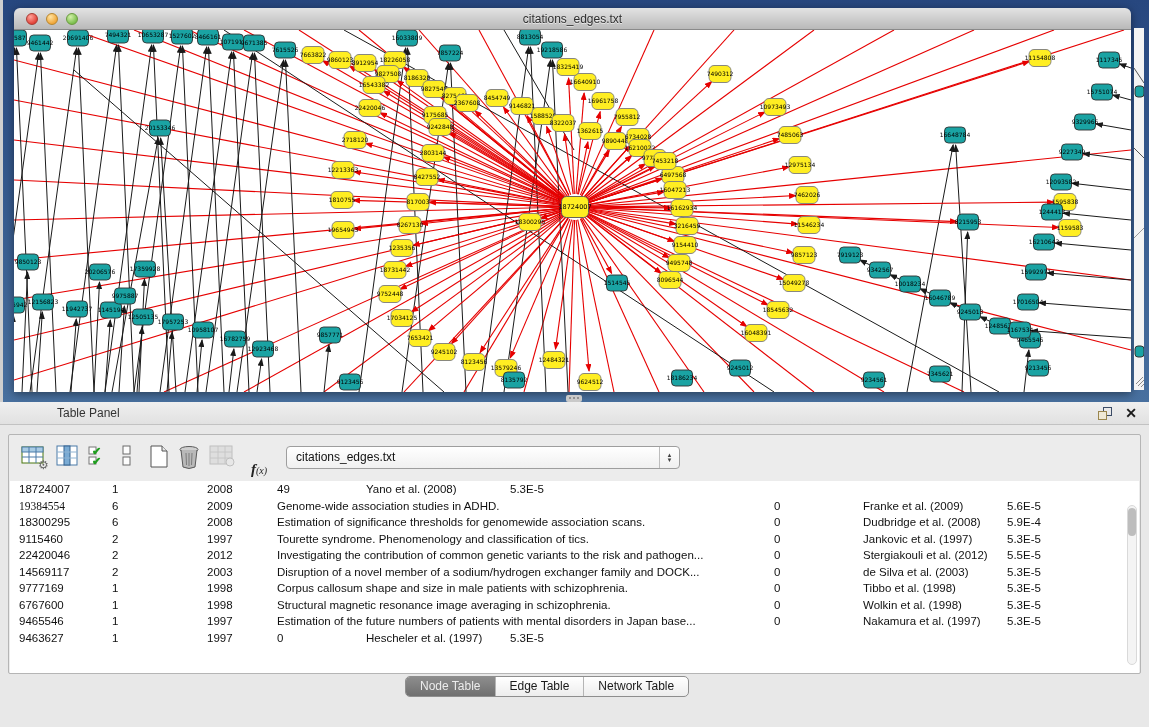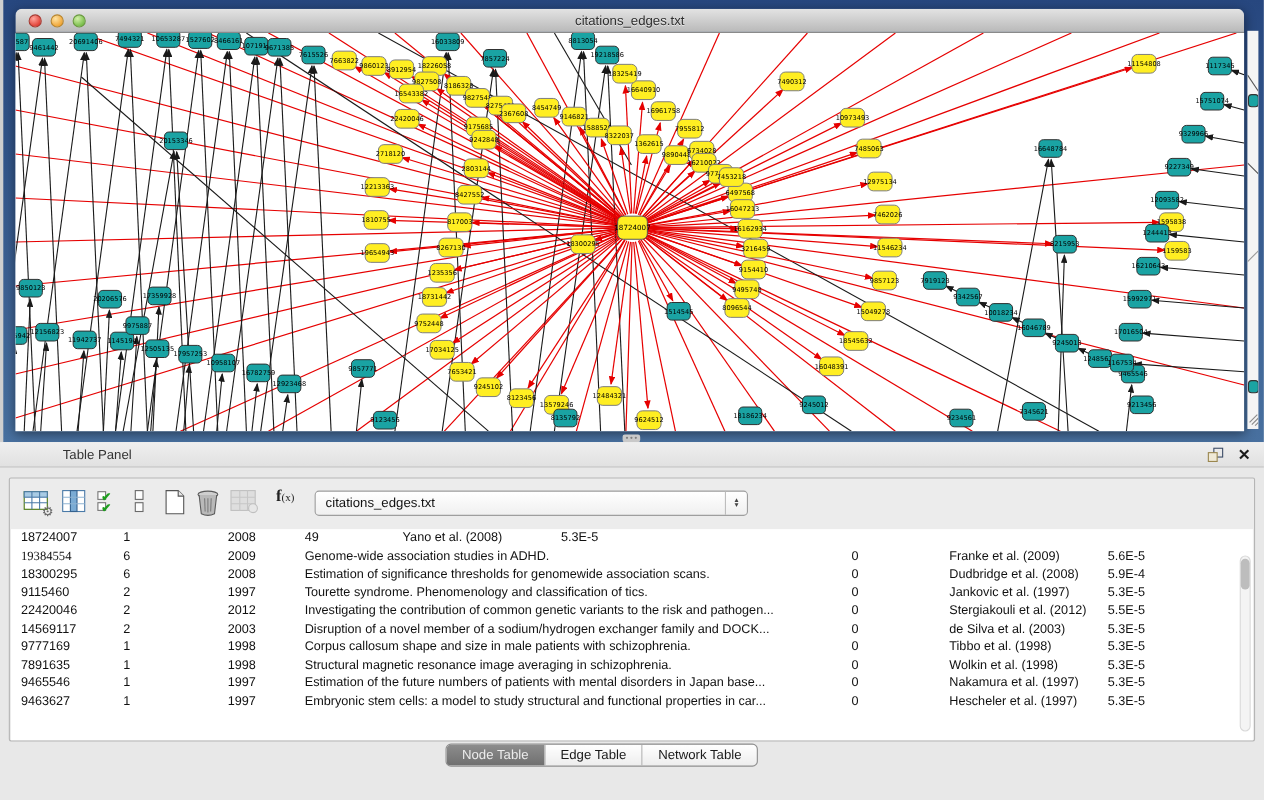--- a/index.html
+++ b/index.html
@@ -36,21 +36,21 @@
   .panel-header { position:relative; height:23px; background:linear-gradient(#efefef,#e1e1e1);
                   border-bottom:1px solid #c2c2c2; }
   .panel-header .ph-title { position:absolute; left:9px; line-height:23px; font-size:12px; color:#333;margin-left:48px; }
   .ph-float { position:absolute; right:36px; top:4px; width:16px; height:15px; cursor:pointer; }
   .ph-close { position:absolute; right:12px; top:2px; font-size:14px; font-weight:bold; color:#1a1a1a; cursor:pointer; line-height:19px;}
 
   .panel-body { position:absolute; left:8px; top:32px; width:1133px; height:240px;
                 border:1px solid #b5b5b5; border-radius:2px; background:#ececec; }
   .toolbar { position:absolute; left:0; top:0; width:100%; height:46px; }
   .tb-btn { position:absolute; top:10px; height:26px; cursor:pointer; }
-  .fx { font-family:"Liberation Serif", serif; font-size:15px; color:#222; top:8px; }
+  .fx { font-family:"Liberation Serif", serif; font-style:italic; font-size:15px; color:#222; top:26px; }
   .fx small { font-size:10px; }
   .dropdown { position:absolute; left:277px; top:11px; width:394px; height:23px;
               background:linear-gradient(#ffffff,#f0f0f0); border:1px solid #9e9e9e; border-radius:4px;
               font-size:12px; color:#111; cursor:pointer; }
   .dropdown .val { position:absolute; left:9px; line-height:21px; }
   .dropdown .step { position:absolute; right:0; top:0; width:20px; height:100%; border-left:1px solid #bdbdbd;
                     display:flex; flex-direction:column; align-items:center; justify-content:center; }
   .dropdown .step b { font-size:6px; line-height:5px; color:#444; }
 
   .tableview { position:absolute; left:1px; top:46px; width:1129px; height:192px; background:#fff; }
@@ -696,42 +696,41 @@
             <div class="trow">
               <div class="td" style="width: 93px;">9777169</div>
               <div class="td" style="width: 95px;">1</div>
               <div class="td" style="width: 70px;">1998</div>
               <div class="td" style="width: 497px;">Corpus callosum shape and size in male patients with schizophrenia.</div>
               <div class="td" style="width: 89px;">0</div>
               <div class="td" style="width: 144px;">Tibbo et al. (1998)</div>
               <div class="td" style="width: 131px;">5.3E-5</div>
             </div>
             <div class="trow">
-              <div class="td" style="width: 93px;">7891635</div>
+              <div class="td" style="width: 93px;">6767600</div>
               <div class="td" style="width: 95px;">1</div>
               <div class="td" style="width: 70px;">1998</div>
               <div class="td" style="width: 497px;">Structural magnetic resonance image averaging in schizophrenia.</div>
               <div class="td" style="width: 89px;">0</div>
               <div class="td" style="width: 144px;">Wolkin et al. (1998)</div>
               <div class="td" style="width: 131px;">5.3E-5</div>
             </div>
             <div class="trow">
               <div class="td" style="width: 93px;">9465546</div>
               <div class="td" style="width: 95px;">1</div>
               <div class="td" style="width: 70px;">1997</div>
               <div class="td" style="width: 497px;">Estimation of the future numbers of patients with mental disorders in Japan base...</div>
               <div class="td" style="width: 89px;">0</div>
               <div class="td" style="width: 144px;">Nakamura et al. (1997)</div>
               <div class="td" style="width: 131px;">5.3E-5</div>
             </div>
             <div class="trow">
               <div class="td" style="width: 93px;">9463627</div>
               <div class="td" style="width: 95px;">1</div>
               <div class="td" style="width: 70px;">1997</div>
-              <div class="td" style="width: 497px;">Embryonic stem cells: a model to study structural and functional properties in car...</div>
               <div class="td" style="width: 89px;">0</div>
               <div class="td" style="width: 144px;">Hescheler et al. (1997)</div>
               <div class="td" style="width: 131px;">5.3E-5</div>
             </div>
           </div>
         <div class="vscroll">
             <div class="vthumb"></div>
           </div>
       </div>
     </div>

